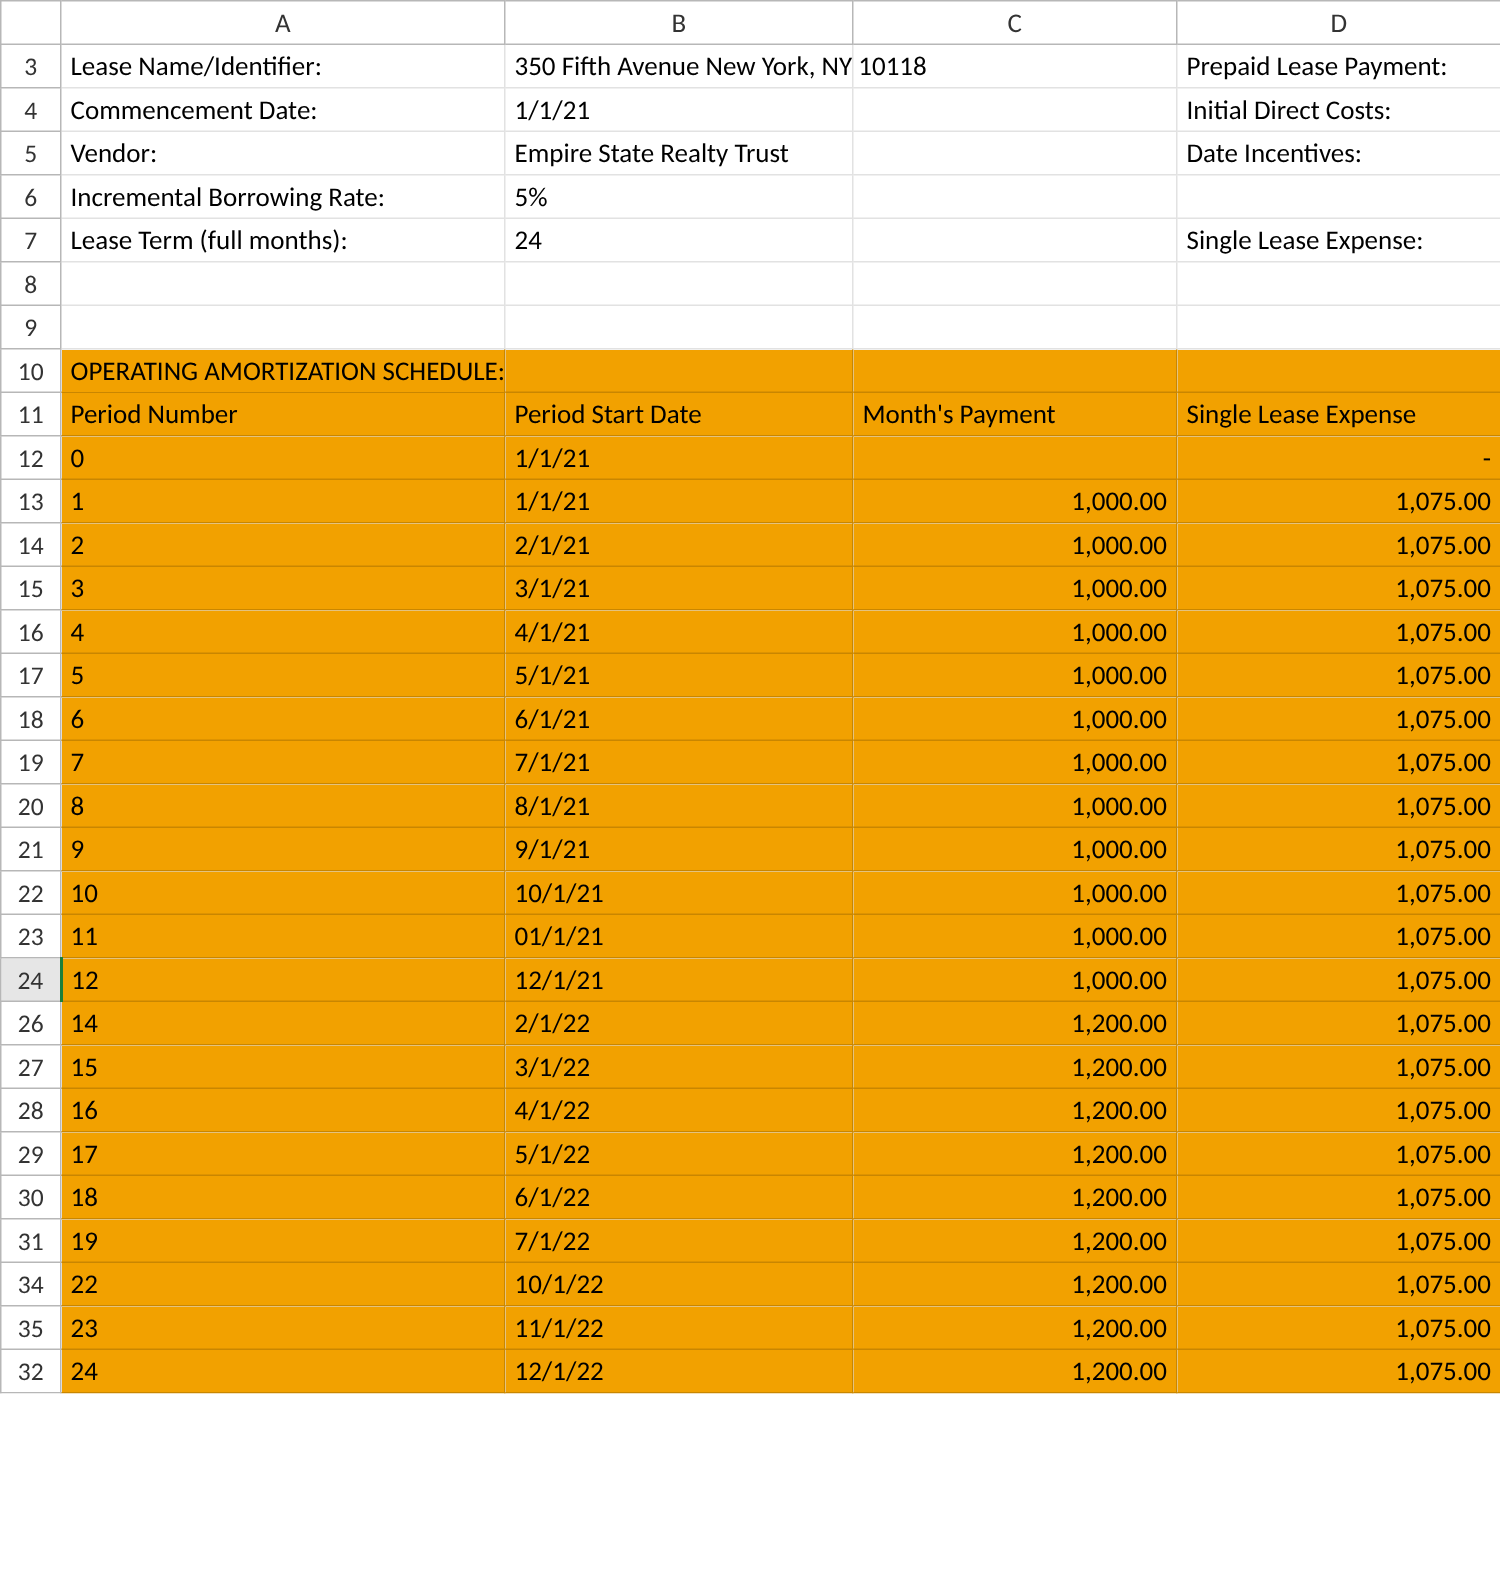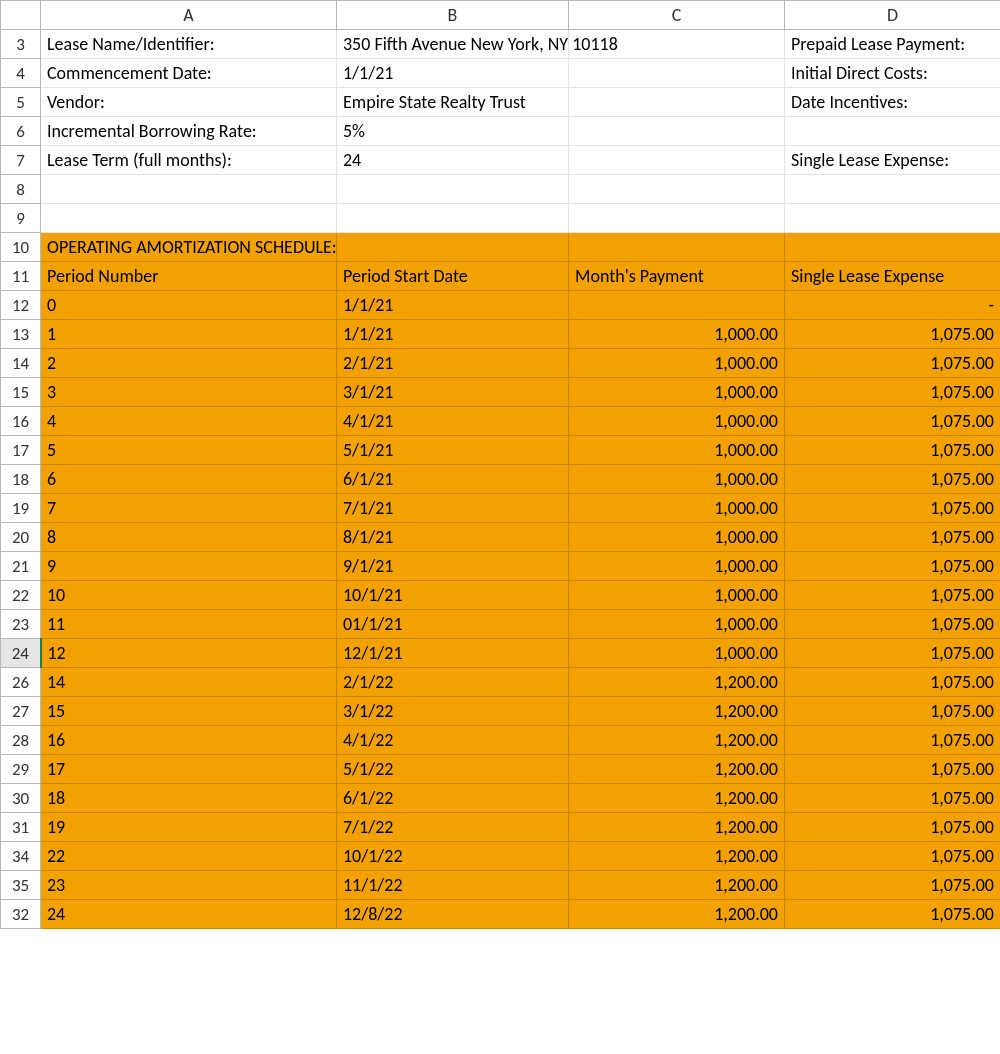--- a/index.html
+++ b/index.html
@@ -251,19 +251,19 @@
         <tr>
           <th class="rowhdr">35</th>
           <td class="orange center">23</td>
           <td class="orange center">11/1/22</td>
           <td class="orange right">1,200.00</td>
           <td class="orange right">1,075.00</td>
         </tr>
         <tr>
           <th class="rowhdr">32</th>
           <td class="orange center">24</td>
-          <td class="orange center">12/8/22</td>
+          <td class="orange center">12/1/22</td>
           <td class="orange right">1,200.00</td>
           <td class="orange right">1,075.00</td>
         </tr>
       </tbody>
 </table>
 </div>
 
 </body></html>

